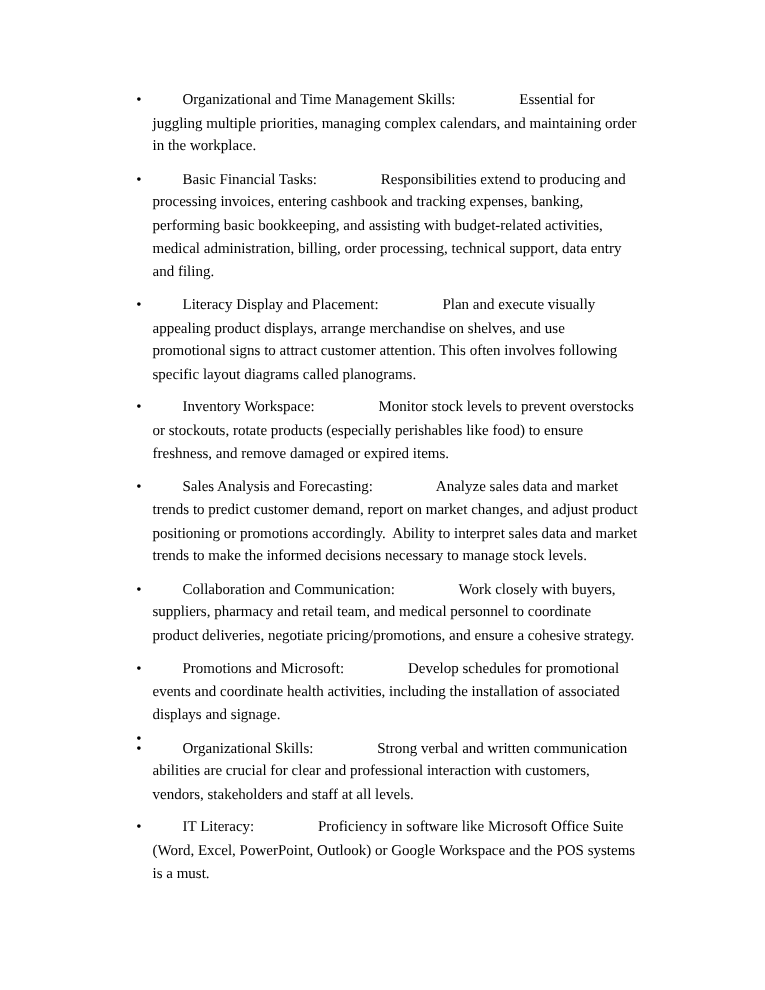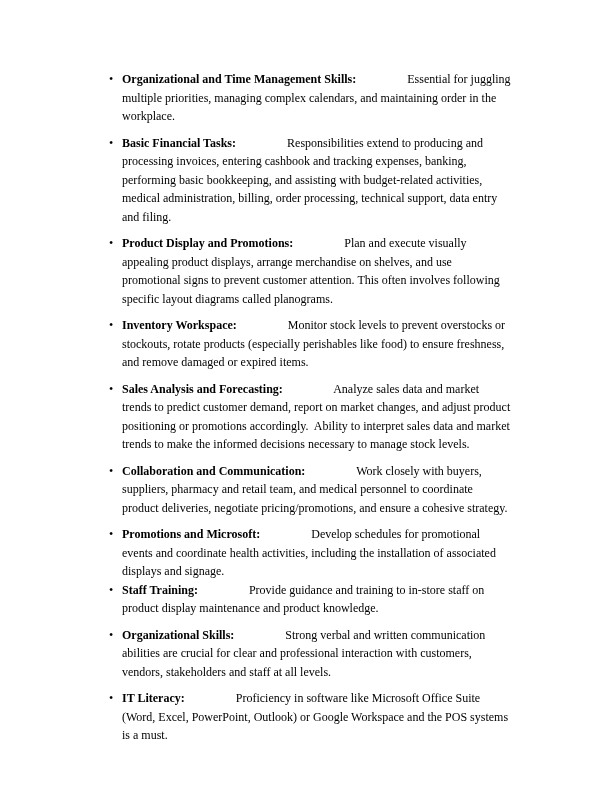--- a/index.html
+++ b/index.html
@@ -37,21 +37,22 @@
     margin-bottom: 0;
   }
   .bullet-marker {
     position: absolute;
     left: 2px;
     top: 0;
     font-size: 12px;
     line-height: 18.5px;
   }
   .bullet-title {
-    font-weight: bold;
+    font-weight: normal;
+    margin-left: 24px;
   }
   .bullet-body {
     white-space: pre-wrap;
     margin-left: 48px;
   }
 </style>
 </head>
 <body>
 
 <div class="doc-page">
@@ -62,21 +63,21 @@
       <span class="bullet-text"><span class="bullet-title">Organizational and Time Management Skills:</span><span class="bullet-body"> Essential for juggling multiple priorities, managing complex calendars, and maintaining order in the workplace.</span></span>
     </li>
 
     <li class="bullet-item">
       <span class="bullet-marker">•</span>
       <span class="bullet-text"><span class="bullet-title">Basic Financial Tasks:</span><span class="bullet-body"> Responsibilities extend to producing and processing invoices, entering cashbook and tracking expenses, banking, performing basic bookkeeping, and assisting with budget-related activities, medical administration, billing, order processing, technical support, data entry and filing.</span></span>
     </li>
 
     <li class="bullet-item">
       <span class="bullet-marker">•</span>
-      <span class="bullet-text"><span class="bullet-title">Product Display and Promotions:</span><span class="bullet-body"> Plan and execute visually appealing product displays, arrange merchandise on shelves, and use promotional signs to prevent customer attention. This often involves following specific layout diagrams called planograms.</span></span>
+      <span class="bullet-text"><span class="bullet-title">Literacy Display and Placement:</span><span class="bullet-body"> Plan and execute visually appealing product displays, arrange merchandise on shelves, and use promotional signs to attract customer attention. This often involves following specific layout diagrams called planograms.</span></span>
     </li>
 
     <li class="bullet-item">
       <span class="bullet-marker">•</span>
       <span class="bullet-text"><span class="bullet-title">Inventory Workspace:</span><span class="bullet-body"> Monitor stock levels to prevent overstocks or stockouts, rotate products (especially perishables like food) to ensure freshness, and remove damaged or expired items.</span></span>
     </li>
 
     <li class="bullet-item">
       <span class="bullet-marker">•</span>
       <span class="bullet-text"><span class="bullet-title">Sales Analysis and Forecasting:</span><span class="bullet-body"> Analyze sales data and market trends to predict customer demand, report on market changes, and adjust product positioning or promotions accordingly.  Ability to interpret sales data and market trends to make the informed decisions necessary to manage stock levels.</span></span>
@@ -87,21 +88,20 @@
       <span class="bullet-text"><span class="bullet-title">Collaboration and Communication:</span><span class="bullet-body"> Work closely with buyers, suppliers, pharmacy and retail team, and medical personnel to coordinate product deliveries, negotiate pricing/promotions, and ensure a cohesive strategy.</span></span>
     </li>
 
     <li class="bullet-item no-gap">
       <span class="bullet-marker">•</span>
       <span class="bullet-text"><span class="bullet-title">Promotions and Microsoft:</span><span class="bullet-body"> Develop schedules for promotional events and coordinate health activities, including the installation of associated displays and signage.</span></span>
     </li>
 
     <li class="bullet-item">
       <span class="bullet-marker">•</span>
-      <span class="bullet-text"><span class="bullet-title">Staff Training:</span><span class="bullet-body"> Provide guidance and training to in-store staff on product display maintenance and product knowledge.</span></span>
     </li>
 
     <li class="bullet-item">
       <span class="bullet-marker">•</span>
       <span class="bullet-text"><span class="bullet-title">Organizational Skills:</span><span class="bullet-body"> Strong verbal and written communication abilities are crucial for clear and professional interaction with customers, vendors, stakeholders and staff at all levels.</span></span>
     </li>
 
     <li class="bullet-item">
       <span class="bullet-marker">•</span>
       <span class="bullet-text"><span class="bullet-title">IT Literacy:</span><span class="bullet-body"> Proficiency in software like Microsoft Office Suite (Word, Excel, PowerPoint, Outlook) or Google Workspace and the POS systems is a must.</span></span>

